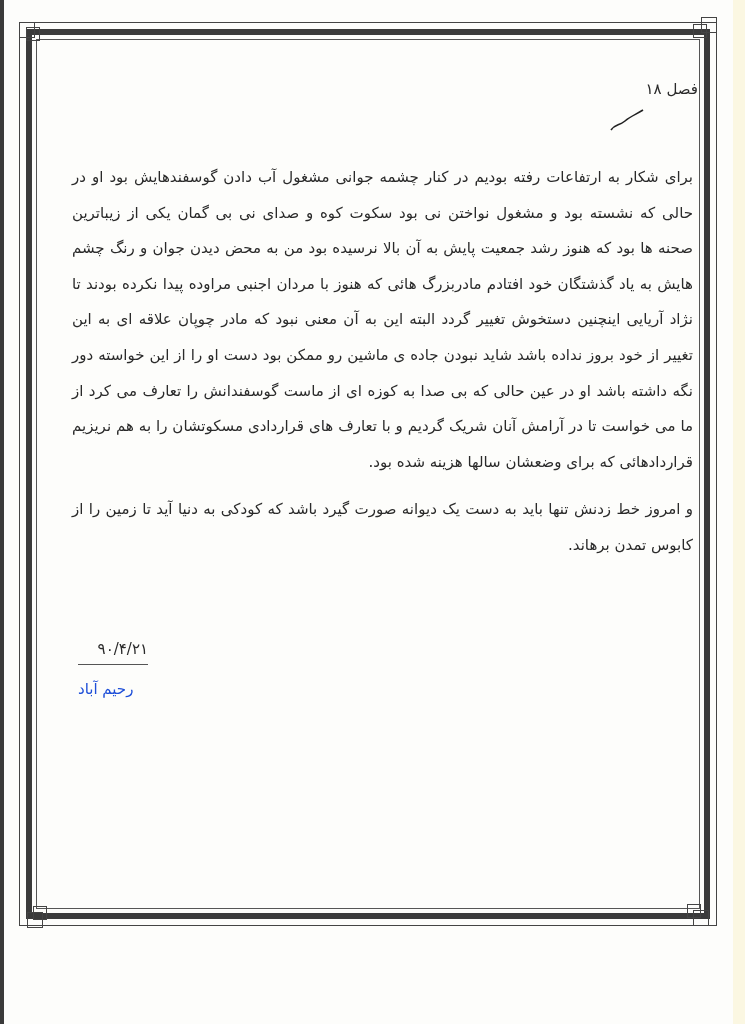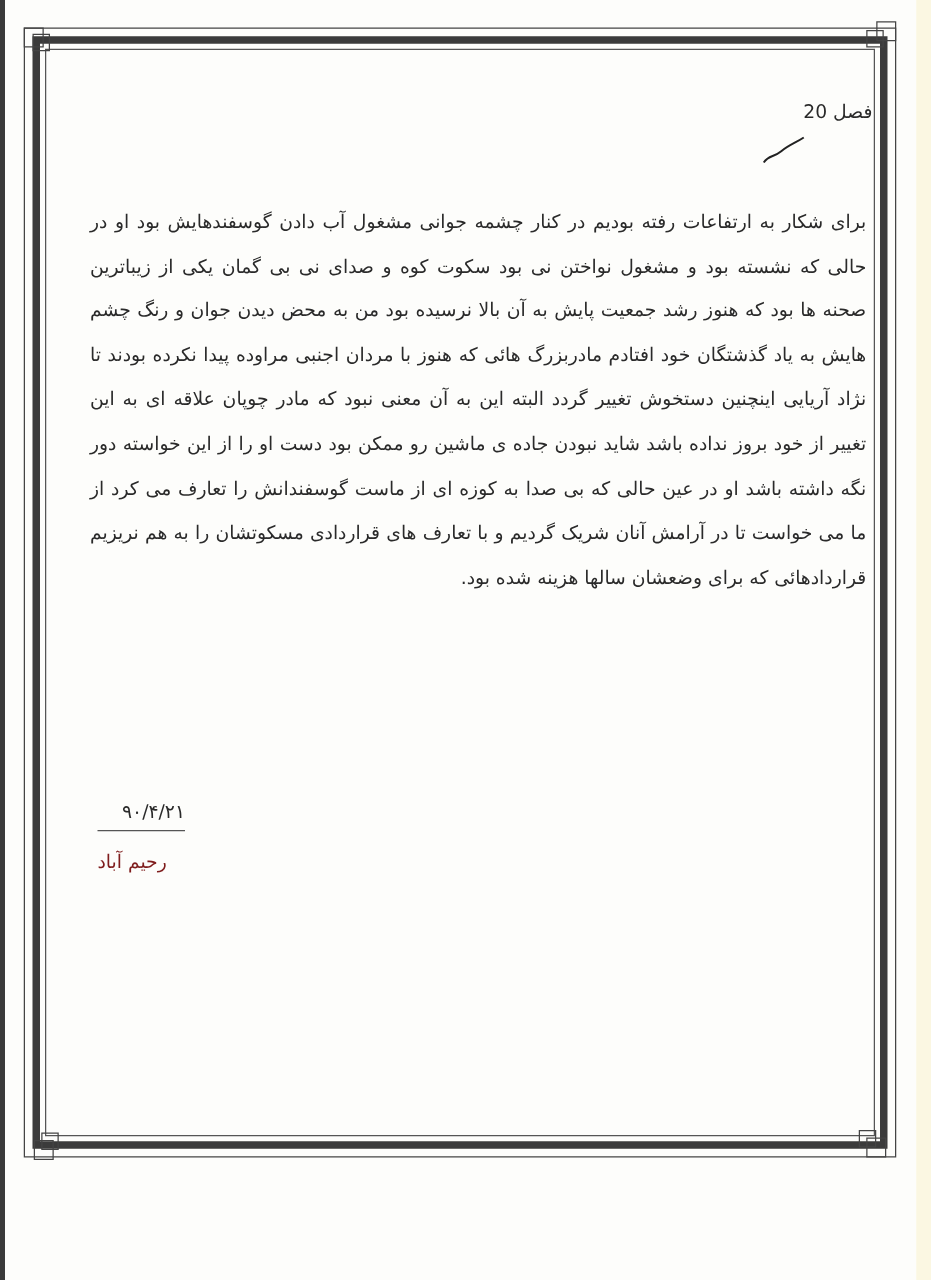--- a/index.html
+++ b/index.html
@@ -112,21 +112,21 @@
       height: 1px;
       background: #555;
       margin-top: 6px;
     }
     .place-text {
       position: absolute;
       left: 78px;
       top: 680px;
       font-size: 15px;
       direction: rtl;
-      color: #7f1d1d;
+      color: #1d4ed8;
     }
   </style>
 </head>
 <body>
 
 <div class="scan-edge-left"></div>
 <div class="scan-edge-right"></div>
 
 <div class="frame-outer"></div>
 <div class="frame-thick"></div>
@@ -135,27 +135,28 @@
 <div class="corner" style="left:19px;top:22px;"></div>
 <div class="corner b" style="left:26px;top:27px;"></div>
 <div class="corner" style="left:701px;top:17px;"></div>
 <div class="corner b" style="left:693px;top:24px;"></div>
 <div class="corner" style="left:27px;top:912px;"></div>
 <div class="corner b" style="left:33px;top:906px;"></div>
 <div class="corner" style="left:693px;top:910px;"></div>
 <div class="corner b" style="left:687px;top:904px;"></div>
 
 <div class="page-content">
-  <div class="chapter-title">فصل 20</div>
+  <div class="chapter-title">فصل ۱۸</div>
   <svg class="pen-mark" viewBox="0 0 36 24">
     <path d="M2 22 C6 16, 10 18, 16 13 C22 8, 28 6, 34 2" stroke="#222" stroke-width="1.6" fill="none"></path>
   </svg>
 
   <div class="body-text">
     <p class="paragraph">برای شکار به ارتفاعات رفته بودیم در کنار چشمه جوانی مشغول آب دادن گوسفندهایش بود او در حالی که نشسته بود و مشغول نواختن نی بود سکوت کوه و صدای نی بی گمان یکی از زیباترین صحنه ها بود که هنوز رشد جمعیت پایش به آن بالا نرسیده بود من به محض دیدن جوان و رنگ چشم هایش به یاد گذشتگان خود افتادم مادربزرگ هائی که هنوز با مردان اجنبی مراوده پیدا نکرده بودند تا نژاد آریایی اینچنین دستخوش تغییر گردد البته این به آن معنی نبود که مادر چوپان علاقه ای به این تغییر از خود بروز نداده باشد شاید نبودن جاده ی ماشین رو ممکن بود دست او را از این خواسته دور نگه داشته باشد او در عین حالی که بی صدا به کوزه ای از ماست گوسفندانش را تعارف می کرد از ما می خواست تا در آرامش آنان شریک گردیم و با تعارف های قراردادی مسکوتشان را به هم نریزیم قراردادهائی که برای وضعشان سالها هزینه شده بود.</p>
+    <p class="paragraph">و امروز خط زدنش تنها باید به دست یک دیوانه صورت گیرد باشد که کودکی به دنیا آید تا زمین را از کابوس تمدن برهاند.</p>
   </div>
 </div>
 
 <div class="date-block">
   <div class="date-text">۹۰/۴/۲۱</div>
   <div class="date-rule"></div>
 </div>
 <div class="place-text">رحیم آباد</div>
 
 </body></html>

